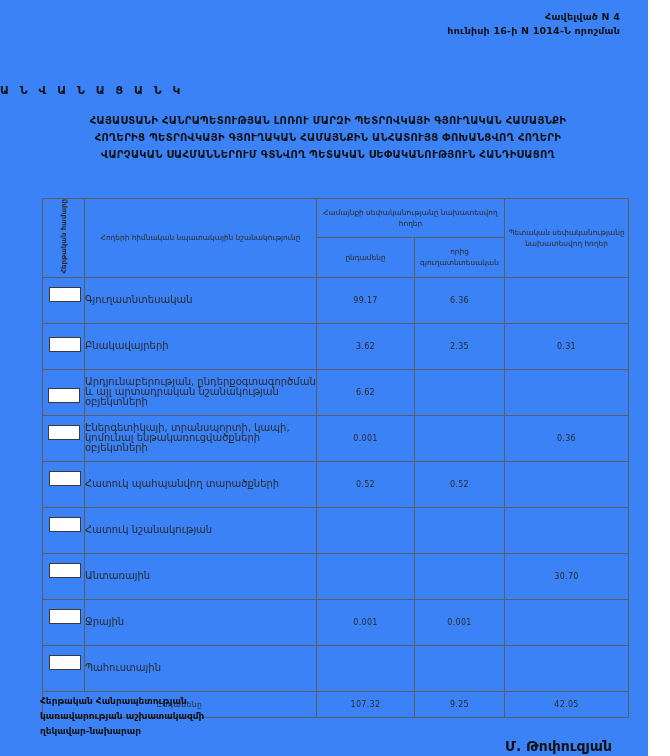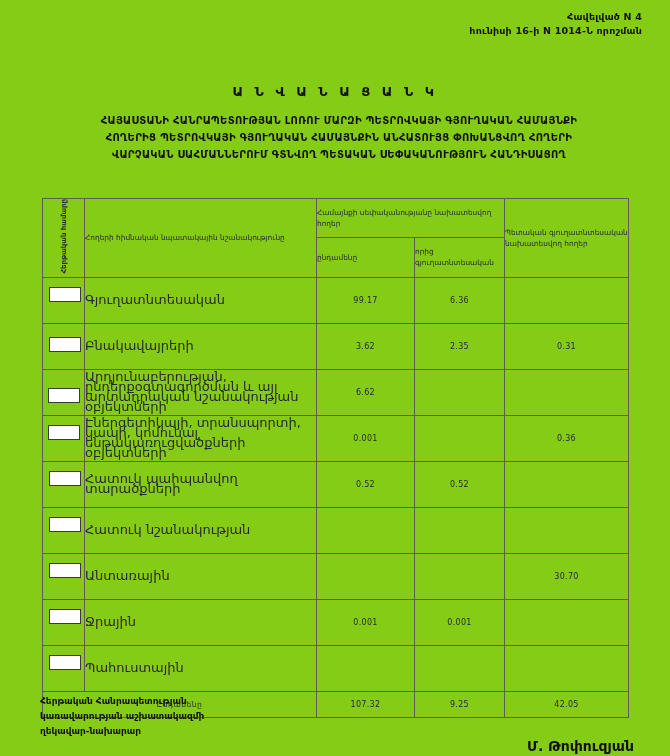--- a/index.html
+++ b/index.html
@@ -11,23 +11,24 @@
     width: 670px;
     height: 756px;
     position: relative;
     font-family: "DejaVu Sans", sans-serif;
     color: #1a1a1a;
     overflow: hidden;
   }
   .page {
     position: absolute;
     left: 0; top: 0;
-    width: 670px;
+    width: 606px;
     height: 756px;
-    background: #84cc16;
+    background: #3b82f6;
+    padding-left: 42px;
   }
 
   
   .doc-header {
     position: absolute;
     right: 28px;
     top: 10px;
     text-align: right;
     font-size: 9.5px;
     font-weight: bold;
@@ -35,22 +36,22 @@
     letter-spacing: 0.2px;
     color: #111;
   }
   .doc-header div { white-space: nowrap; }
 
   
   .doc-title {
     position: absolute;
     left: 0; right: 0;
     top: 84px;
-    text-align: center;
-    font-size: 13px;
+    text-align: left;
+    font-size: 11px;
     font-weight: bold;
     letter-spacing: 3.5px;
     color: #111;
   }
   .doc-subtitle {
     position: absolute;
     left: 38px;
     right: 30px;
     top: 112px;
     text-align: center;
@@ -76,21 +77,21 @@
     table-layout: fixed;
     font-size: 7.5px;
     color: #2a2a2a;
   }
   table.main td, table.main th {
     border: 1px solid #5d5d5d;
     padding: 0;
     vertical-align: middle;
   }
   .hdr-cell {
-    text-align: left;
+    text-align: center;
     font-weight: normal;
     font-size: 7.4px;
     line-height: 11px;
     padding: 4px 3px;
     color: #2a2a2a;
   }
   .hdr-vert {
     font-size: 7px;
     line-height: 10px;
     text-align: center;
@@ -107,21 +108,21 @@
   .col-name  { width: 232px; }
   .col-a     { width: 98px; }
   .col-b     { width: 90px; }
   .col-c     { width: 124px; }
 
   tr.data-row { height: 46px; }
   tr.total-row { height: 26px; }
 
   .cell-name {
     padding: 2px 6px 2px 10px;
-    font-size: 13px;
+    font-size: 10px;
     line-height: 10px;
     text-align: left;
     margin-top: 46px;
   }
   .cell-val {
     text-align: center;
     font-size: 8px;
     letter-spacing: 0.3px;
   }
   .cell-total-label {
@@ -192,21 +193,21 @@
           <col class="col-b">
           <col class="col-c">
       </colgroup>
       <thead>
         <tr>
           <th class="hdr-vert" rowspan="2">
             <span class="rot">Հերթական համարը</span>
           </th>
           <th class="hdr-cell" rowspan="2">Հողերի հիմնական նպատակային նշանակությունը</th>
           <th class="hdr-cell" colspan="2">Համայնքի սեփականությանը նախատեսվող հողեր</th>
-          <th class="hdr-cell" rowspan="2">Պետական գյուղատնտեսական նախատեսվող հողեր</th>
+          <th class="hdr-cell" rowspan="2">Պետական սեփականությանը նախատեսվող հողեր</th>
         </tr>
         <tr>
           <th class="hdr-cell">ընդամենը</th>
           <th class="hdr-cell">որից գյուղատնտեսական</th>
         </tr>
       </thead>
       <tbody>
         <tr class="data-row">
           <td class="cell-box">
               <div class="boxmark left box-shift-1"></div>

